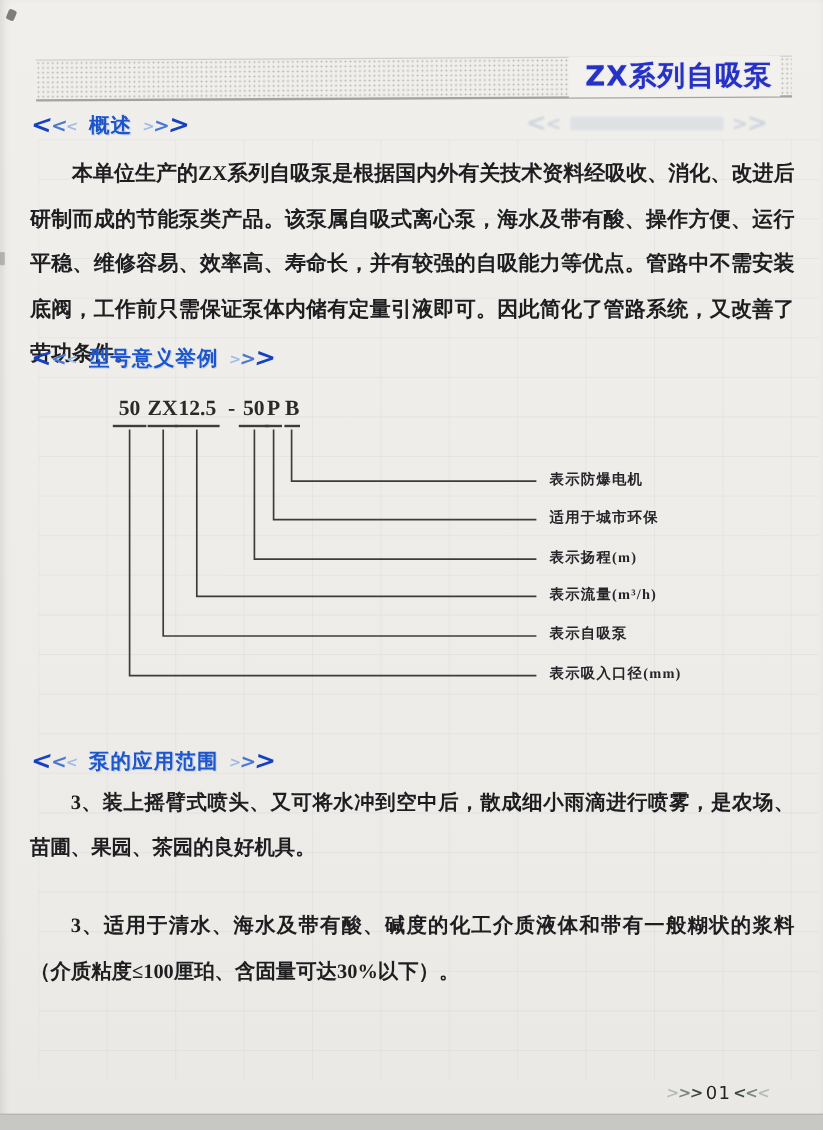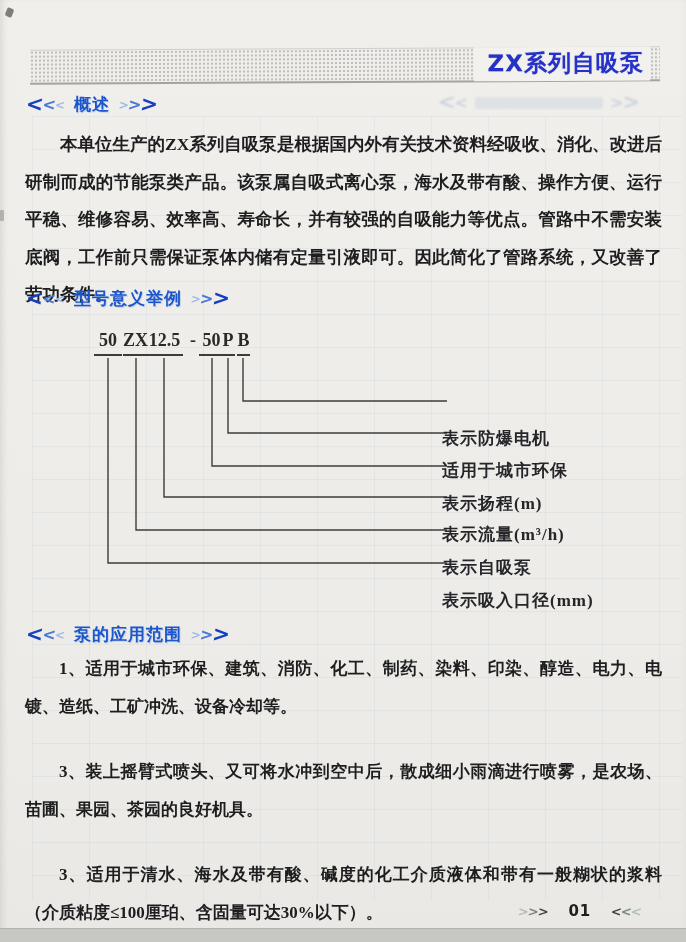--- a/index.html
+++ b/index.html
@@ -96,35 +96,35 @@
   .tok.dash{border-bottom:none;}
   .t0{left:94px;width:28px;}
   .t1{left:123px;width:25px;}
   .t2{left:146px;width:37px;}
   .t3{left:187px;width:12px;}
   .t4{left:199px;width:25px;}
   .t5{left:221px;width:14px;}
   .t6{left:237px;width:13px;}
   .dlines{position:absolute;left:0;top:0;}
   .dlabel{
-    position:absolute;left:442px;height:22px;
-    font-size:17px;font-weight:700;color:#26262a;letter-spacing:1px;
-    font-family:"Liberation Serif",serif;white-space:nowrap;margin-top:36px;
+    position:absolute;left:458px;height:22px;
+    font-size:12px;font-weight:700;color:#26262a;letter-spacing:1px;
+    font-family:"Liberation Serif",serif;white-space:nowrap;
   }
   .dl0{top:61px;} .dl1{top:93px;} .dl2{top:126px;}
   .dl3{top:157px;} .dl4{top:190px;} .dl5{top:223px;}
 
   
   .pagenum{
     position:absolute;right:44px;top:902px;display:flex;align-items:center;
     font-family:"DejaVu Sans",sans-serif;
   }
   .pn-chev{font-weight:800;font-size:13px;line-height:1;transform:skewX(-8deg);}
   .pn-d{color:#3c453f;} .pn-m{color:#7a847e;margin:0 -1px;} .pn-l{color:#b4bdb7;}
-  .pn-num{font-size:15px;font-weight:700;color:#1d201e;margin:0 20px;letter-spacing:1px;}
+  .pn-num{font-size:15px;font-weight:400;color:#1d201e;margin:0 2px;letter-spacing:1px;}
 </style>
 </head>
 <body>
 
 <div class="paper">
 
   <div class="bleed"></div>
   <div class="speck1"></div>
   <div class="speck2"></div>
 
@@ -206,21 +206,20 @@
     </span>
     <span class="sec-label">泵的应用范围</span>
     <span class="chevgroup">
       <span class="chev c-sml">&gt;</span>
       <span class="chev c-mid">&gt;</span>
       <span class="chev c-big">&gt;</span>
     </span>
   </div>
 
   <div class="apps">
-    <p>1、适用于城市环保、建筑、消防、化工、制药、染料、印染、醇造、电力、电镀、造纸、工矿冲洗、设备冷却等。</p>
     <p>3、装上摇臂式喷头、又可将水冲到空中后，散成细小雨滴进行喷雾，是农场、苗圃、果园、茶园的良好机具。</p>
     <p>3、适用于清水、海水及带有酸、碱度的化工介质液体和带有一般糊状的浆料（介质粘度≤100厘珀、含固量可达30%以下）。</p>
 
   </div>
 
   <div class="pagenum">
     <span class="pn-chev pn-l">&gt;</span>
     <span class="pn-chev pn-m">&gt;</span>
     <span class="pn-chev pn-d">&gt;</span>
     <span class="pn-num">01</span>

